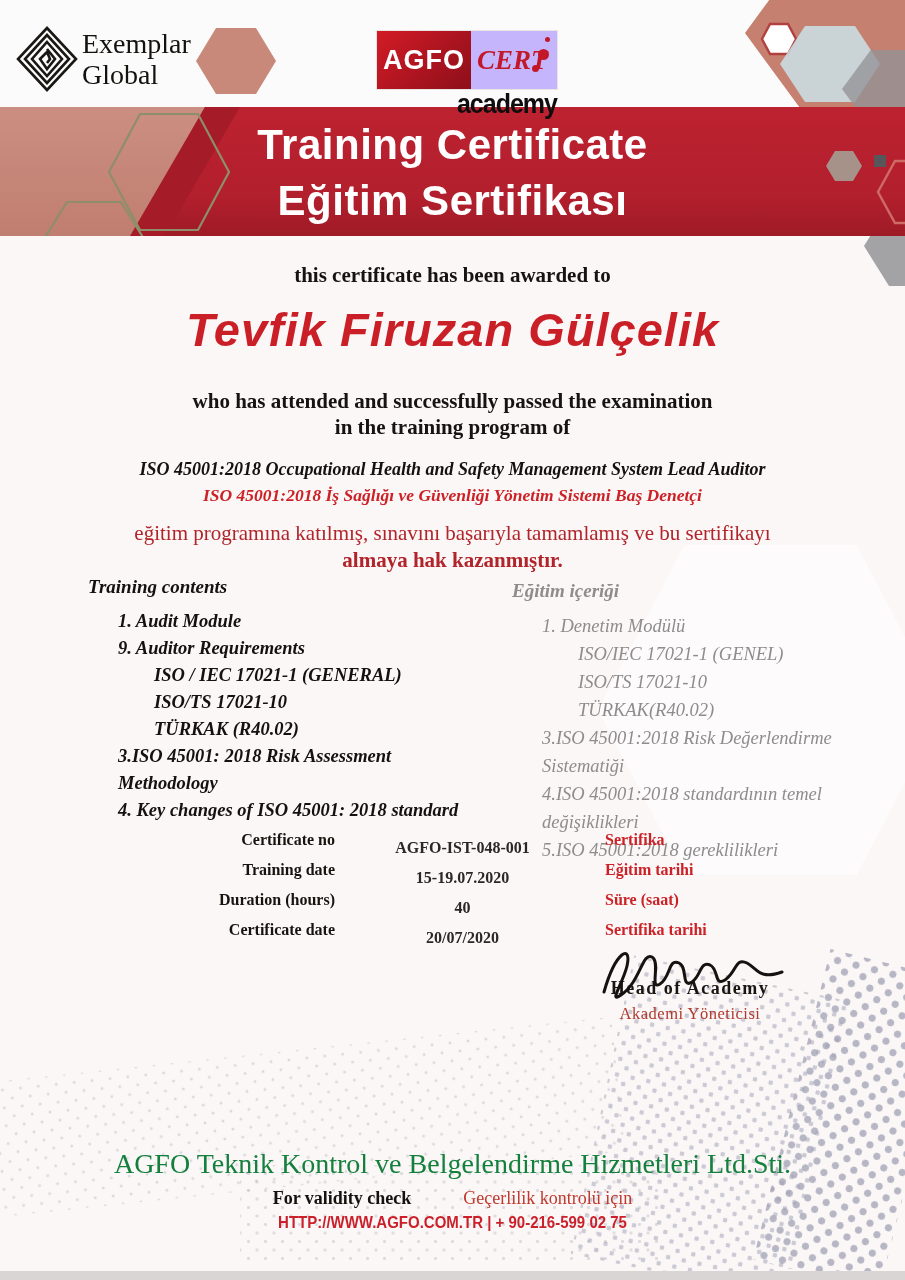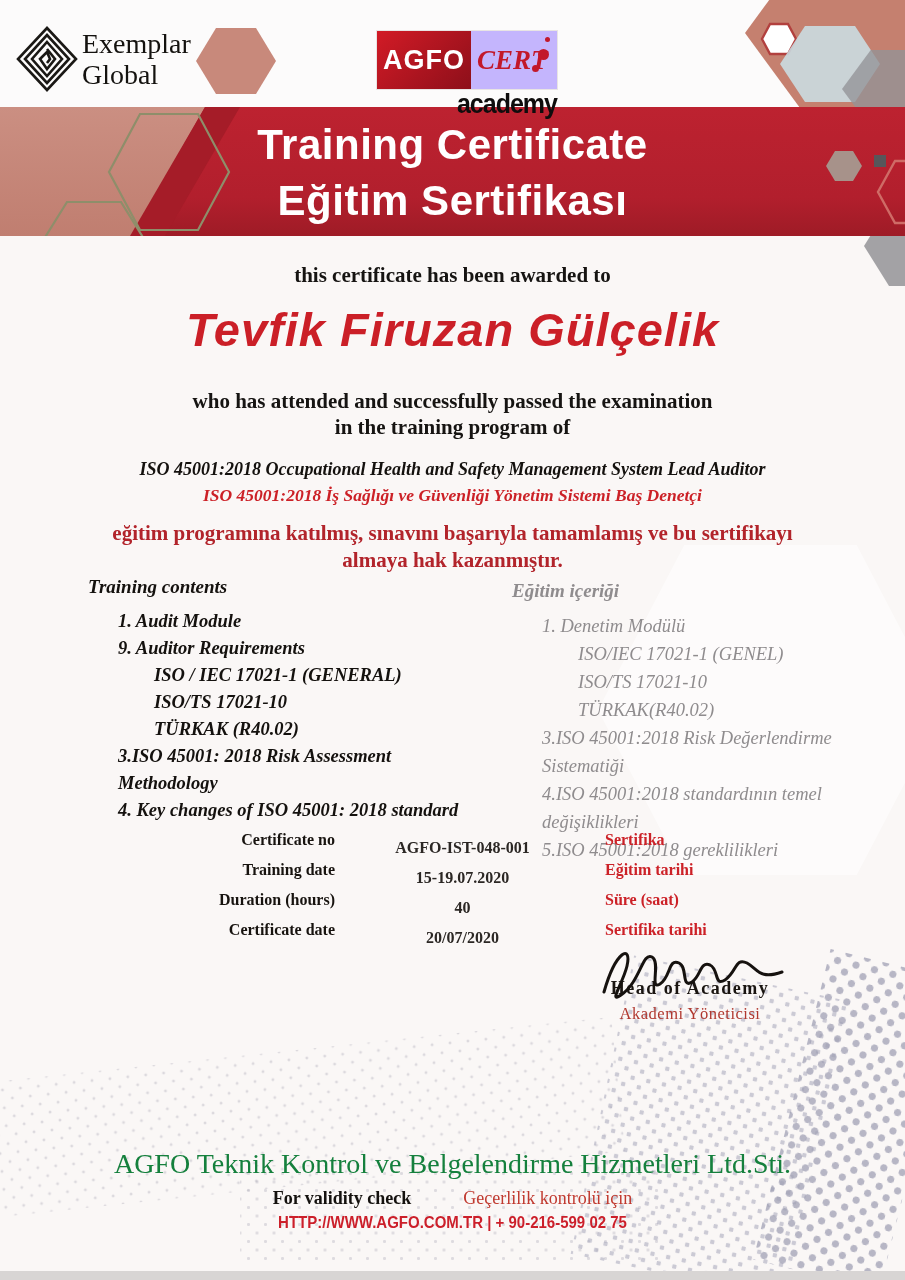--- a/index.html
+++ b/index.html
@@ -56,21 +56,21 @@
 
   
   .hex-faint{left:598px;top:545px;width:345px;height:330px;background:rgba(255,255,255,.55);z-index:0;}
   .awarded{top:263px;font-size:21px;font-weight:bold;color:#161412;}
   .cert-name{top:302px;font-size:47px;font-weight:bold;font-style:italic;color:#cb1f27;
              font-family:Liberation Sans, sans-serif;letter-spacing:1px;}
   .who1{top:389px;font-size:21px;font-weight:bold;color:#161412;}
   .who2{top:415px;font-size:21px;font-weight:bold;color:#161412;}
   .program-en{top:459px;font-size:18px;font-weight:bold;font-style:italic;color:#14110e;}
   .program-tr{top:485px;font-size:17.5px;font-weight:bold;font-style:italic;color:#cc2127;}
-  .stmt1{top:521px;font-size:21px;font-weight:bold;color:#b2242b;}
+  .stmt1{top:521px;font-size:21px;font-weight:normal;color:#b2242b;}
   .stmt2{top:548px;font-size:21px;font-weight:bold;color:#b2242b;}
 
   .col{z-index:1;}
   .col-en{left:88px;top:576px;width:372px;color:#14110e;}
   .col-tr{left:512px;top:580px;width:336px;color:#8f8c8e;}
   .col-title{font-size:19px;font-weight:bold;font-style:italic;}
   .col-list{margin:10px 0 0 0;padding:0;list-style:none;font-size:18.5px;font-style:italic;line-height:27px;}
   .col-en .col-list{font-weight:bold;}
   .col-tr .col-list{line-height:28px;}
   .col-list li{padding-left:30px;}

